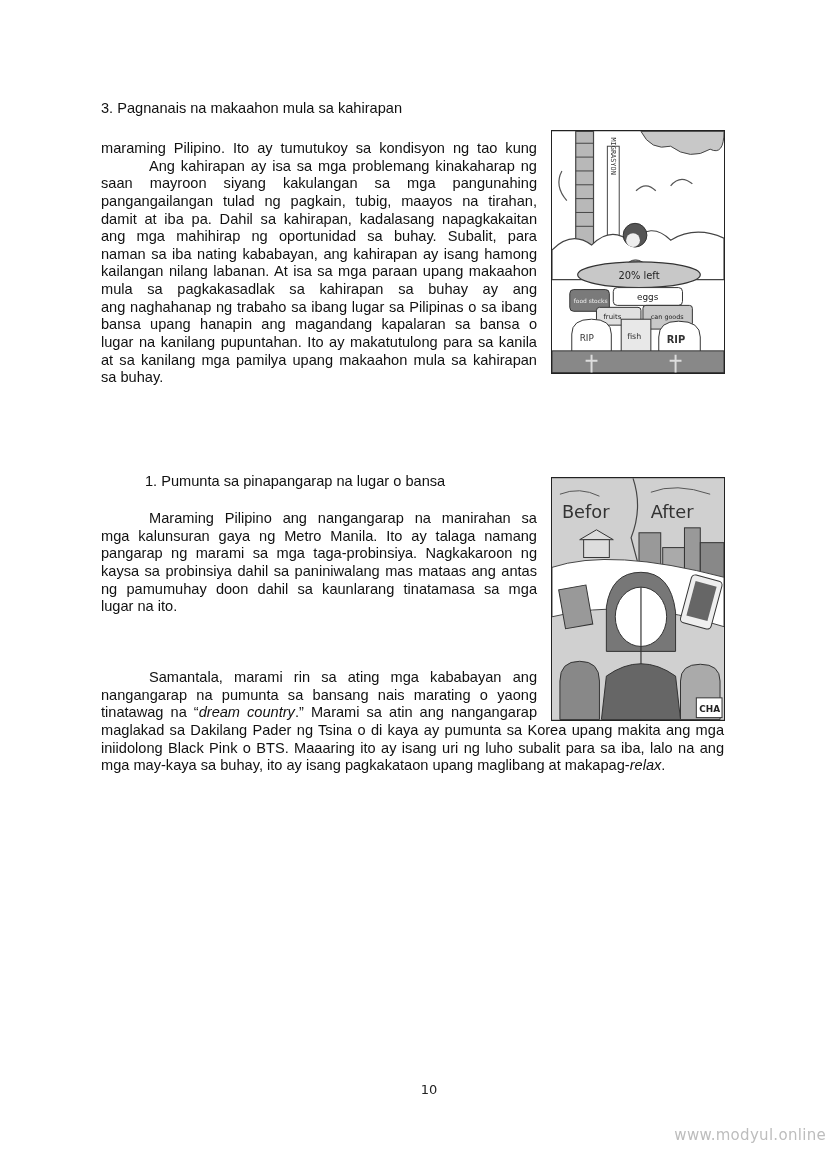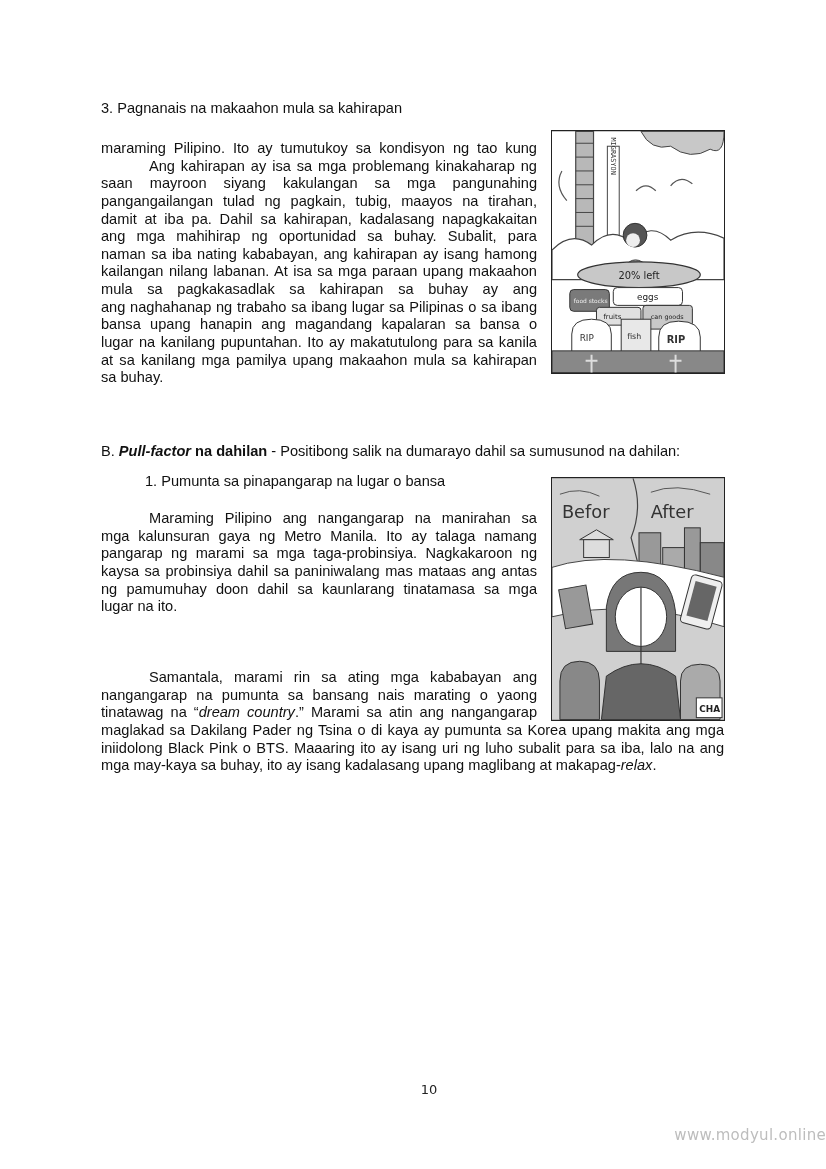--- a/index.html
+++ b/index.html
@@ -85,44 +85,41 @@
       <rect x="70" y="190" width="30" height="50" fill="#e8e8e8" stroke="#333"></rect>
       <text x="76" y="210" font-size="8" fill="#333" font-family="DejaVu Sans, sans-serif">fish</text>
       <path d="M108 240 L108 208 Q108 192 128 192 Q150 192 150 208 L150 240 Z" fill="#ffffff" stroke="#333"></path>
       <text x="116" y="214" font-size="10" font-weight="bold" fill="#333" font-family="DejaVu Sans, sans-serif">RIP</text>
 
       <rect x="0" y="222" width="174" height="22" fill="#888" stroke="#333"></rect>
       <path d="M40 244 L40 226 M34 232 L46 232 M125 244 L125 226 M119 232 L131 232" stroke="#ddd" stroke-width="2"></path>
     </svg>
   </div>
 
-  <div class="heading" style="left:101px; top:442px;">
-    <span>B. </span><b><i>Pull-factor</i><span> na dahilan</span></b><span> - Positibong salik na dumarayo dahil sa sumusunod na dahilan:</span>
-  </div>
 
   <div class="heading" style="left:101px; top:472px;margin-left:44px;">1. Pumunta sa pinapangarap na lugar o bansa</div>
 
   <div class="txt para" style="left:101px; top:510px; width:436px;">
     <span class="line indent">Maraming Pilipino ang nangangarap na manirahan sa</span>
     <span class="line">mga kalunsuran gaya ng Metro Manila. Ito ay talaga namang</span>
     <span class="line">pangarap ng marami sa mga taga-probinsiya. Nagkakaroon ng</span>
     <span class="line">kaysa sa probinsiya dahil sa paniniwalang mas mataas ang antas</span>
     <span class="line">ng pamumuhay doon dahil sa kaunlarang tinatamasa sa mga</span>
     <span class="line last">lugar na ito.</span>
   </div>
 
   <div class="txt para" style="left:101px; top:669px; width:436px;">
     <span class="line indent">Samantala, marami rin sa ating mga kababayan ang</span>
     <span class="line">nangangarap na pumunta sa bansang nais marating o yaong</span>
     <span class="line"><span>tinatawag na “</span><i>dream country</i><span>.” Marami sa atin ang nangangarap</span></span>
   </div>
   <div class="txt para" style="left:101px; top:722px; width:623px;">
     <span class="line">maglakad sa Dakilang Pader ng Tsina o di kaya ay pumunta sa Korea upang makita ang mga</span>
     <span class="line">iniidolong Black Pink o BTS. Maaaring ito ay isang uri ng luho subalit para sa iba, lalo na ang</span>
-    <span class="line last"><span>mga may-kaya sa buhay, ito ay isang kadalasang upang maglibang at makapag-</span><i>relax</i><span>.</span></span>
+    <span class="line last"><span>mga may-kaya sa buhay, ito ay isang pagkakataon upang maglibang at makapag-</span><i>relax</i><span>.</span></span>
   </div>
 
   <div class="figure" style="left:551px; top:477px; width:174px; height:244px;">
     <svg viewBox="0 0 174 244" xmlns="http://www.w3.org/2000/svg">
       <rect x="0" y="0" width="174" height="244" fill="#d0d0d0"></rect>
       <path d="M82 0 Q92 30 80 60 L88 90" fill="none" stroke="#444" stroke-width="1.2"></path>
       <path d="M8 16 q20 -8 40 2 M100 14 q25 -10 60 2" fill="none" stroke="#555" stroke-width="1"></path>
       <text x="10" y="40" font-size="18" font-family="DejaVu Sans, sans-serif" fill="#333">Befor</text>
       <text x="100" y="40" font-size="18" font-family="DejaVu Sans, sans-serif" fill="#333">After</text>
 

